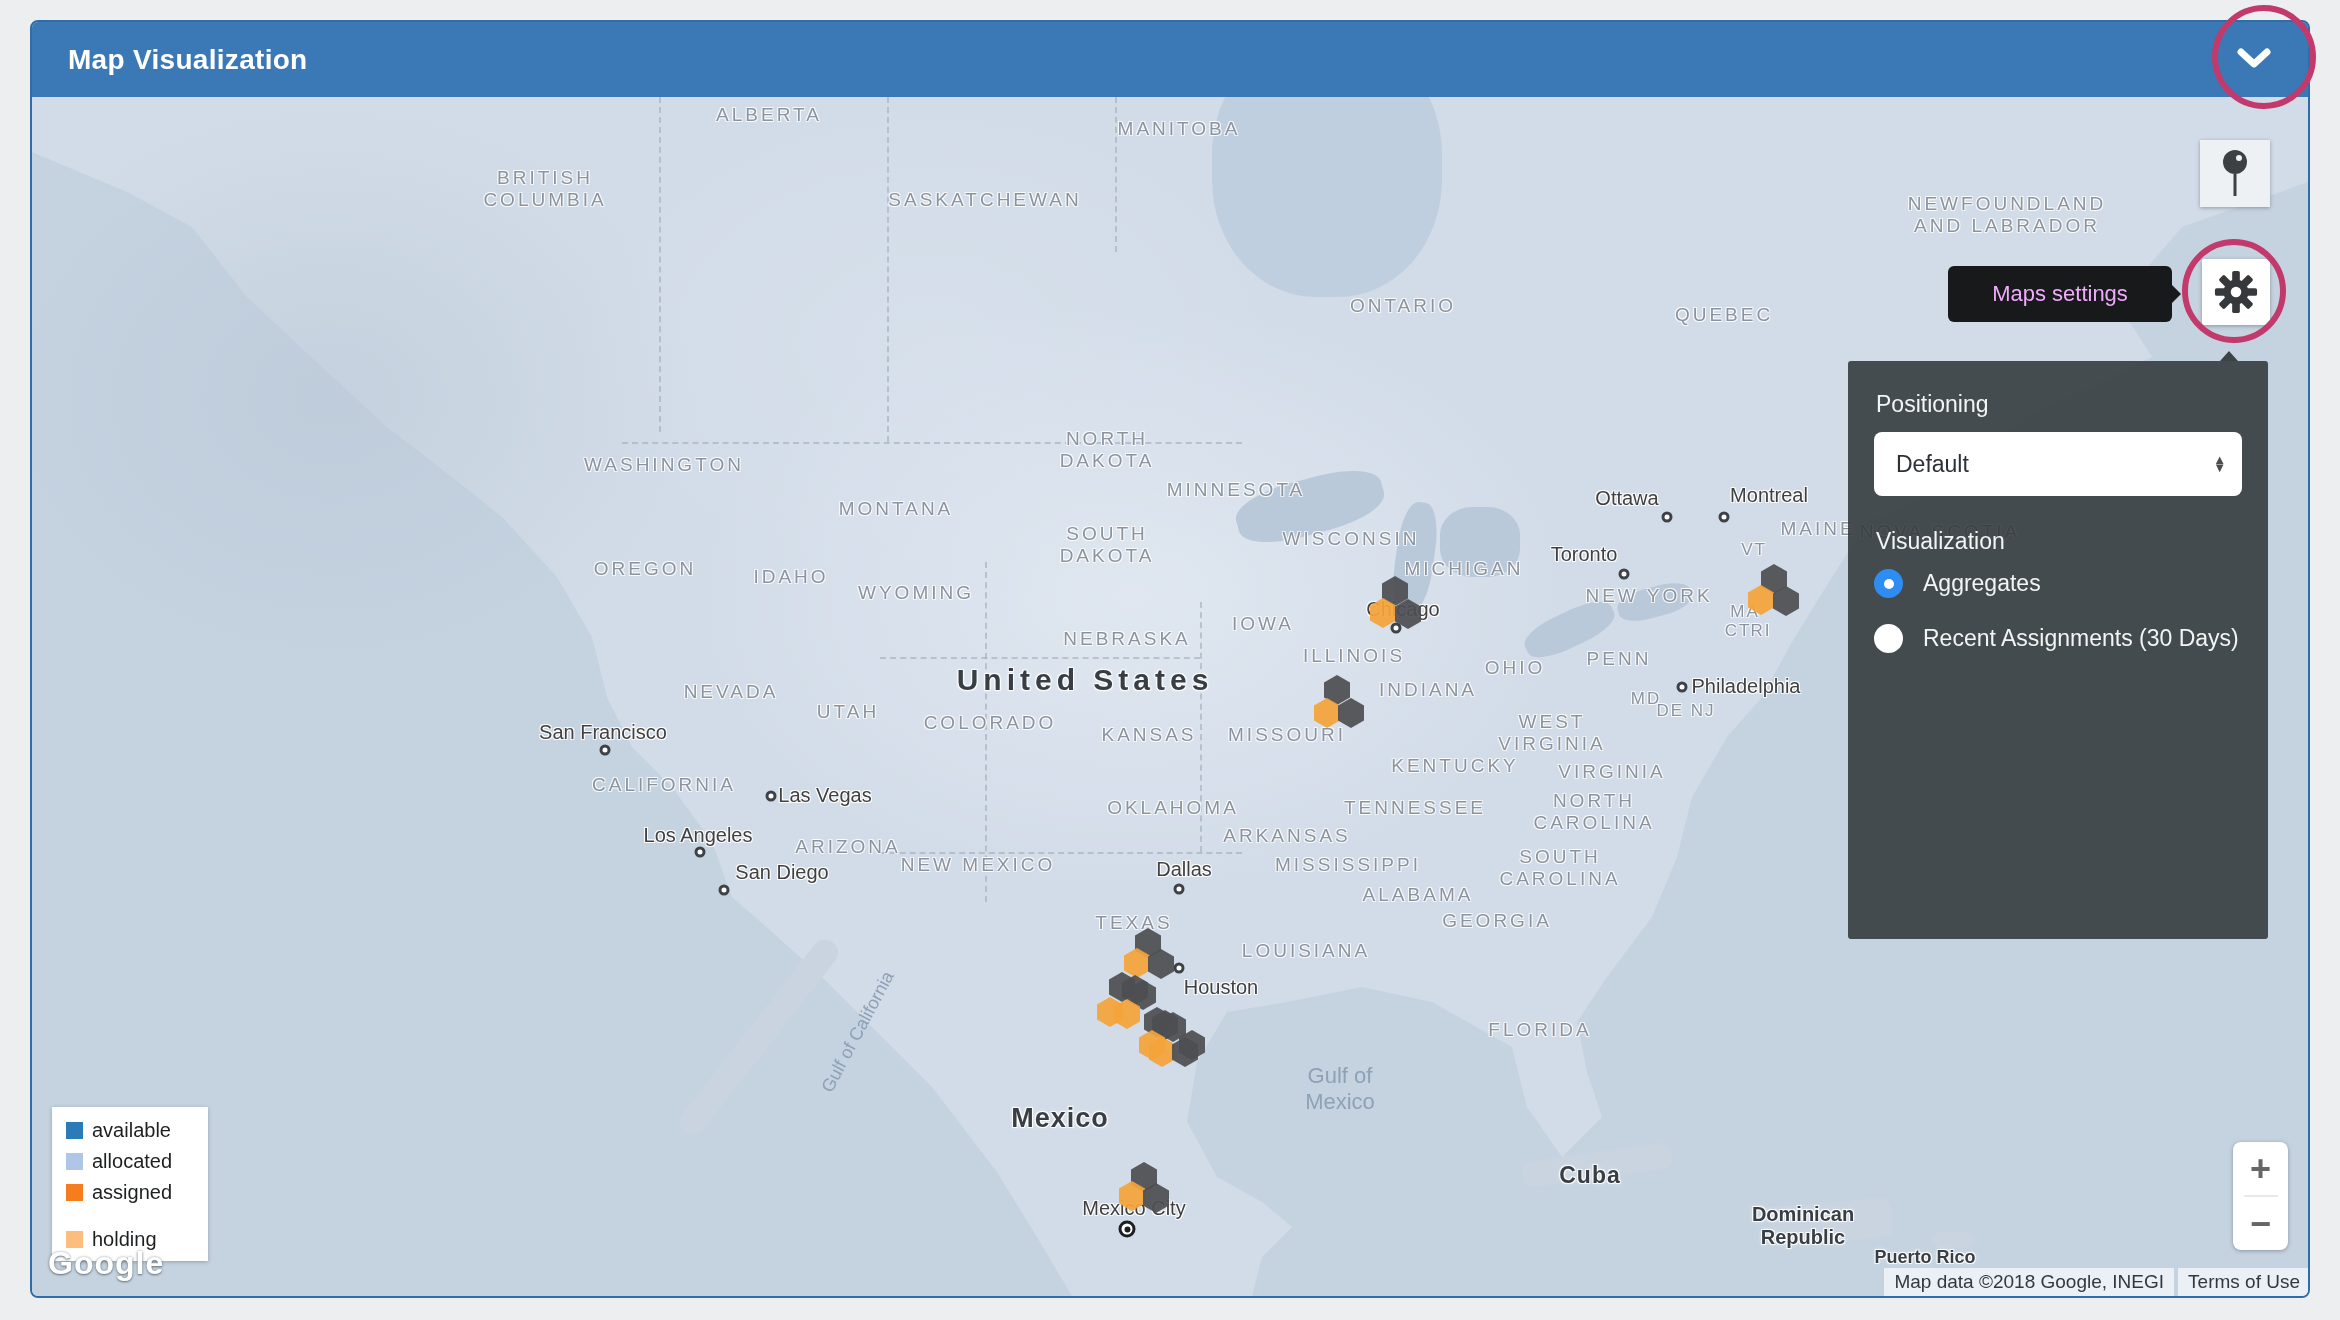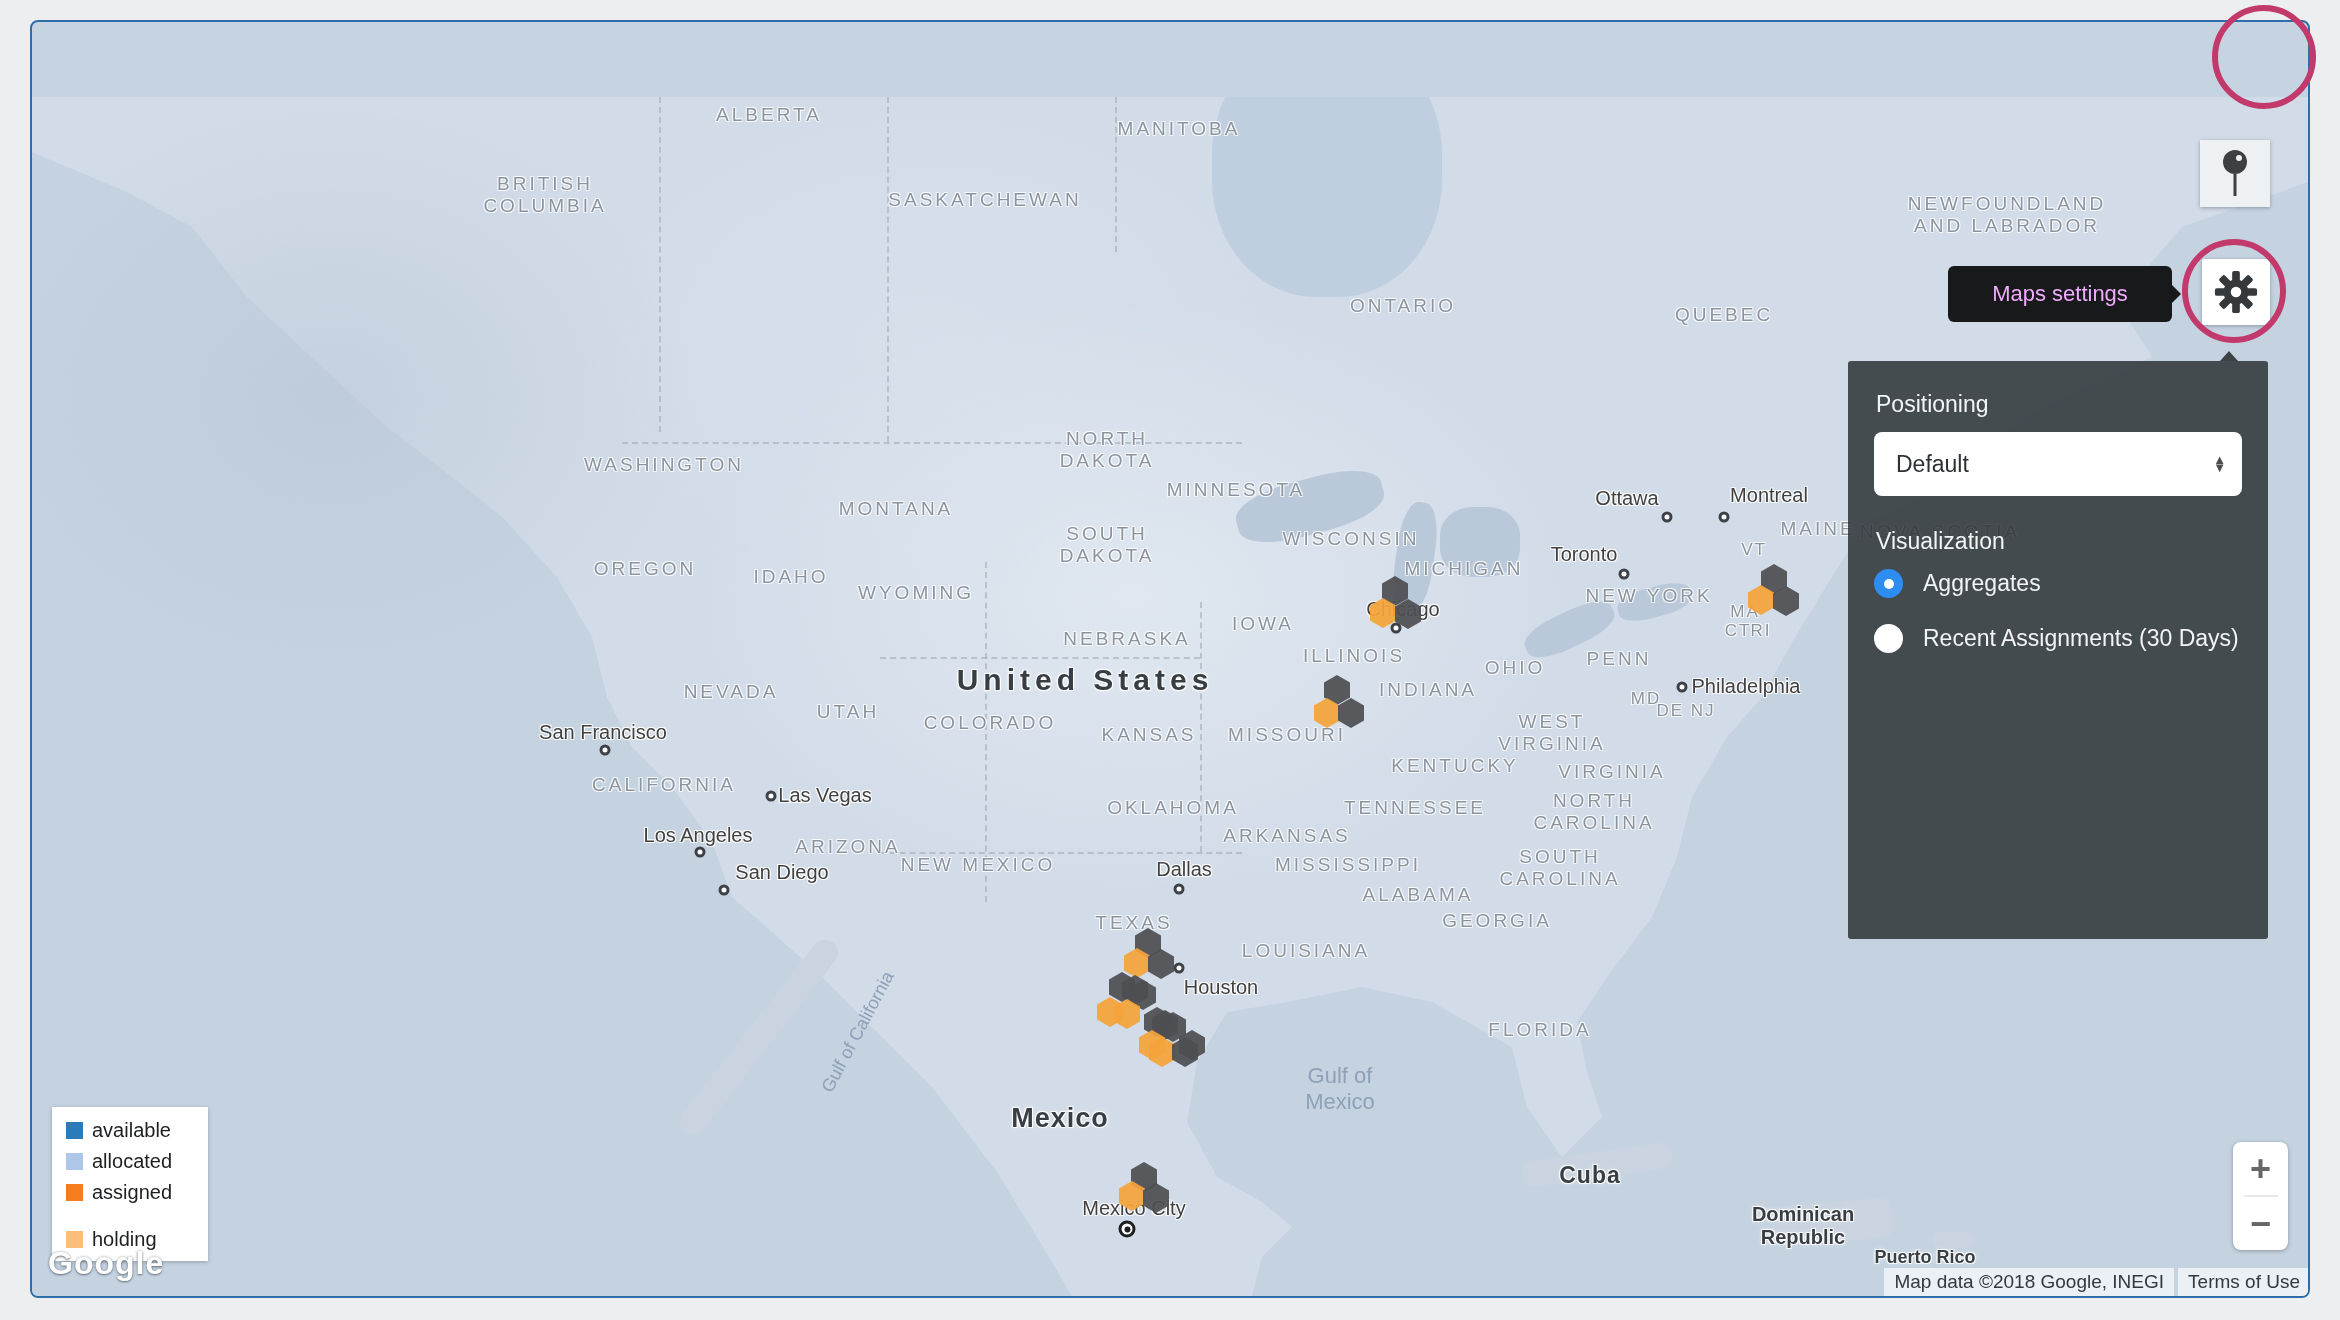--- a/index.html
+++ b/index.html
@@ -86,21 +86,21 @@
     <div class="dash v" style="left:855px;top:0;height:345px;"></div>
     <div class="dash v" style="left:1083px;top:0;height:155px;"></div>
     <div class="dash h" style="left:590px;top:345px;width:620px;"></div>
     <div class="dash v" style="left:953px;top:465px;height:340px;"></div>
     <div class="dash v" style="left:1168px;top:505px;height:250px;"></div>
     <div class="dash h" style="left:848px;top:560px;width:320px;"></div>
     <div class="dash h" style="left:848px;top:755px;width:362px;"></div>
 
     <div id="labels">
         <div class="rlabel" style="left: 737px; top: 18px;">ALBERTA</div>
-        <div class="rlabel" style="left: 513px; top: 92px; margin-top: 6px;">BRITISH
+        <div class="rlabel" style="left: 513px; top: 92px;">BRITISH
 COLUMBIA</div>
         <div class="rlabel" style="left: 953px; top: 103px;">SASKATCHEWAN</div>
         <div class="rlabel" style="left: 1147px; top: 32px;">MANITOBA</div>
         <div class="rlabel" style="left: 1371px; top: 209px;">ONTARIO</div>
         <div class="rlabel" style="left: 1692px; top: 218px;">QUEBEC</div>
         <div class="rlabel" style="left: 1975px; top: 118px;">NEWFOUNDLAND
 AND LABRADOR</div>
         <div class="rlabel" style="left: 632px; top: 368px;">WASHINGTON</div>
         <div class="rlabel" style="left: 864px; top: 412px;">MONTANA</div>
         <div class="rlabel" style="left: 1075px; top: 353px;">NORTH
@@ -294,16 +294,24 @@
             <div class="rtext">Aggregates</div>
           </div>
           <div class="radiorow">
             <div class="radio"></div>
             <div class="rtext">Recent Assignments (30 Days)</div>
           </div>
         </div>
     </div>
   </div>
 
+  <div class="hdr">
+    <span class="title">Map Visualization</span>
+    <span class="chev">
+      <svg width="36" height="22">
+        <path d="M5 4 L18 16 L31 4" fill="none" stroke="#fff" stroke-width="7" stroke-linecap="round" stroke-linejoin="round"></path>
+      </svg>
+    </span>
+  </div>
 </div>
 
 <div class="pink" style="left:2212px;top:5px;"></div>
 <div class="pink" style="left:2182px;top:239px;"></div>
 
 </body></html>

